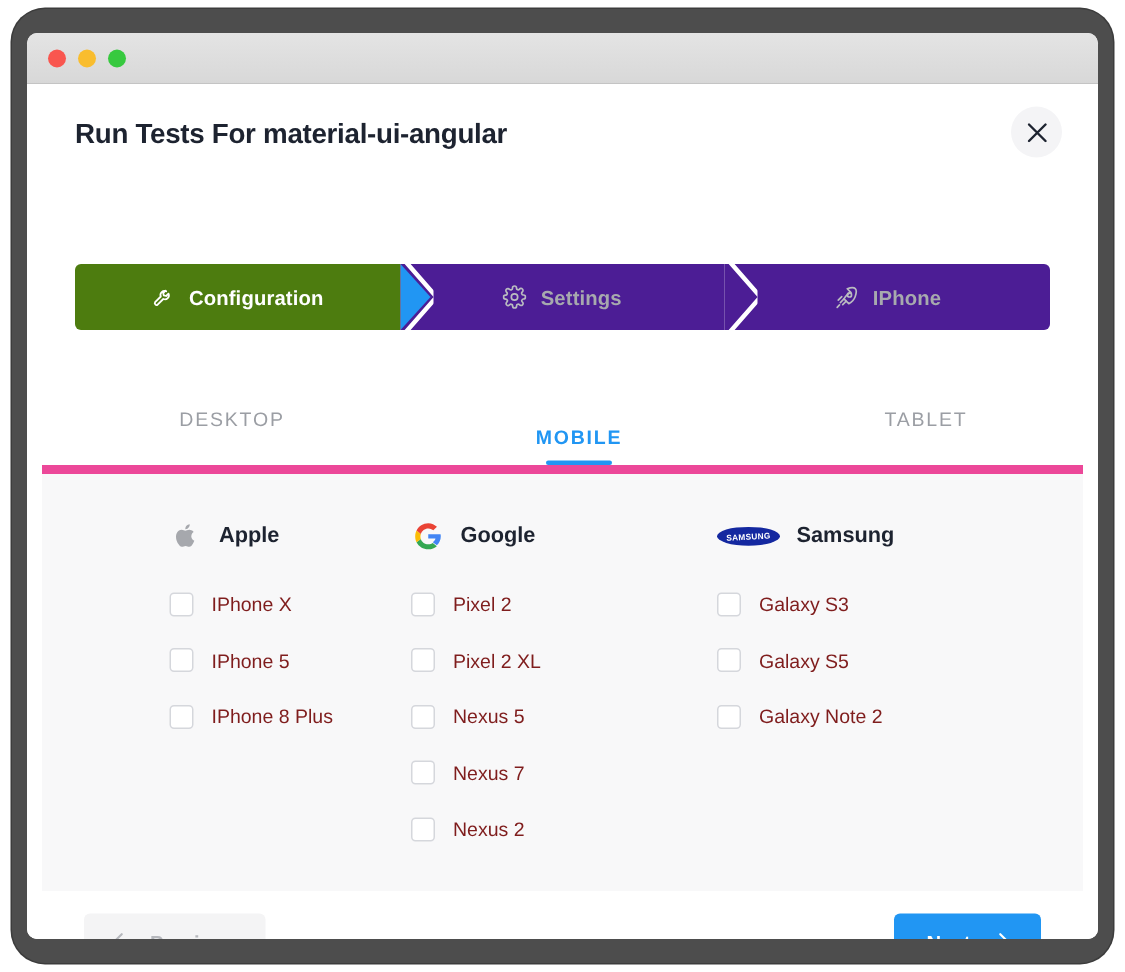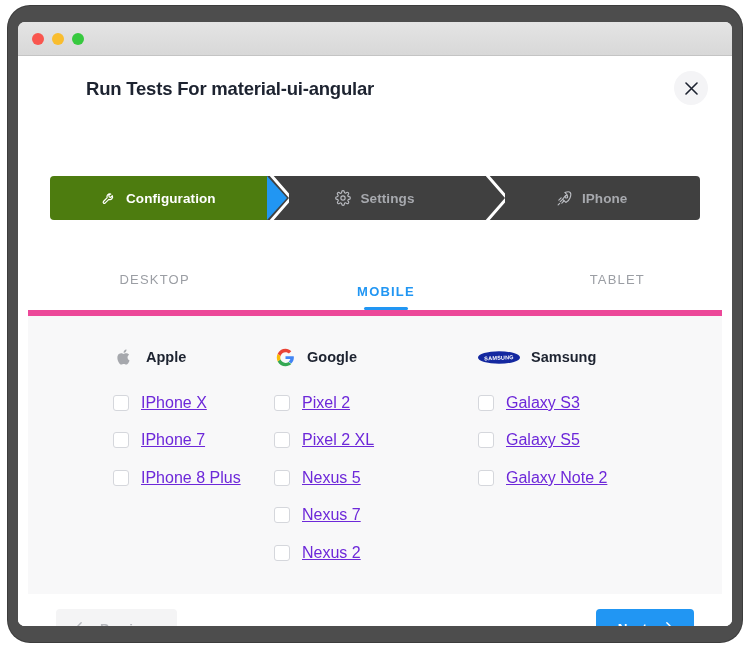--- a/index.html
+++ b/index.html
@@ -44,21 +44,21 @@
   }
   .lights { position: absolute; left: 14px; top: 11px; display: flex; gap: 8px; }
   .light { width: 12px; height: 12px; border-radius: 50%; }
   .light.red { background: #f9564f; }
   .light.yellow { background: #f9bd2e; }
   .light.green { background: #37c93f; }
 
   
   #dialog { position: relative; height: 570px; background: #fff; }
 
-  #header { position: relative; height: 70px; margin-left: 36px; }
+  #header { position: relative; height: 70px; }
   #page-title {
     position: absolute;
     left: 32px;
     top: 22px;
     font-size: 18.5px;
     font-weight: 700;
     color: #1d2330;
     letter-spacing: -0.2px;
   }
   #close-btn {
@@ -89,21 +89,21 @@
   .step {
     position: relative;
     flex: 1;
     display: flex;
     align-items: center;
     justify-content: center;
     gap: 9px;
     font-size: 13.5px;
     font-weight: 600;
     color: #a7a9ae;
-    background: #404040;
+    background: #4c1d95;
     cursor: pointer;
     user-select: none;
   }
   .step .lbl { letter-spacing: 0.1px; }
   .step.active { background: #4d7c0f; color: #ffffff; }
   
   .step .tip {
     position: absolute;
     right: -22px;
     top: 0;
@@ -188,23 +188,22 @@
     user-select: none;
   }
   .cbox {
     width: 16px; height: 16px;
     border: 1px solid #d5d7dc;
     border-radius: 3px;
     background: #ffffff;
     flex: none;
   }
   .dev-label {
-    font-size: 16px;
-    color: #6d28d9;
-    text-decoration: underline;
+    font-size: 13px;
+    color: #7f1d1d;
   }
 
   
   #footer {
     position: absolute;
     left: 0;
     top: 538px;
     width: 714px;
     height: 66px;
     background: #ffffff;
@@ -344,21 +343,21 @@
                 </svg>
               </span>
               <span class="vendor-name">Apple</span>
             </div>
             <div class="dev-item">
               <span class="cbox"></span>
               <span class="dev-label">IPhone X</span>
             </div>
             <div class="dev-item">
               <span class="cbox"></span>
-              <span class="dev-label">IPhone 7</span>
+              <span class="dev-label">IPhone 5</span>
             </div>
             <div class="dev-item">
               <span class="cbox"></span>
               <span class="dev-label">IPhone 8 Plus</span>
             </div>
           </div>
 
           <div class="vendor v1">
             <div class="vendor-head">
               <span class="vendor-logo">

